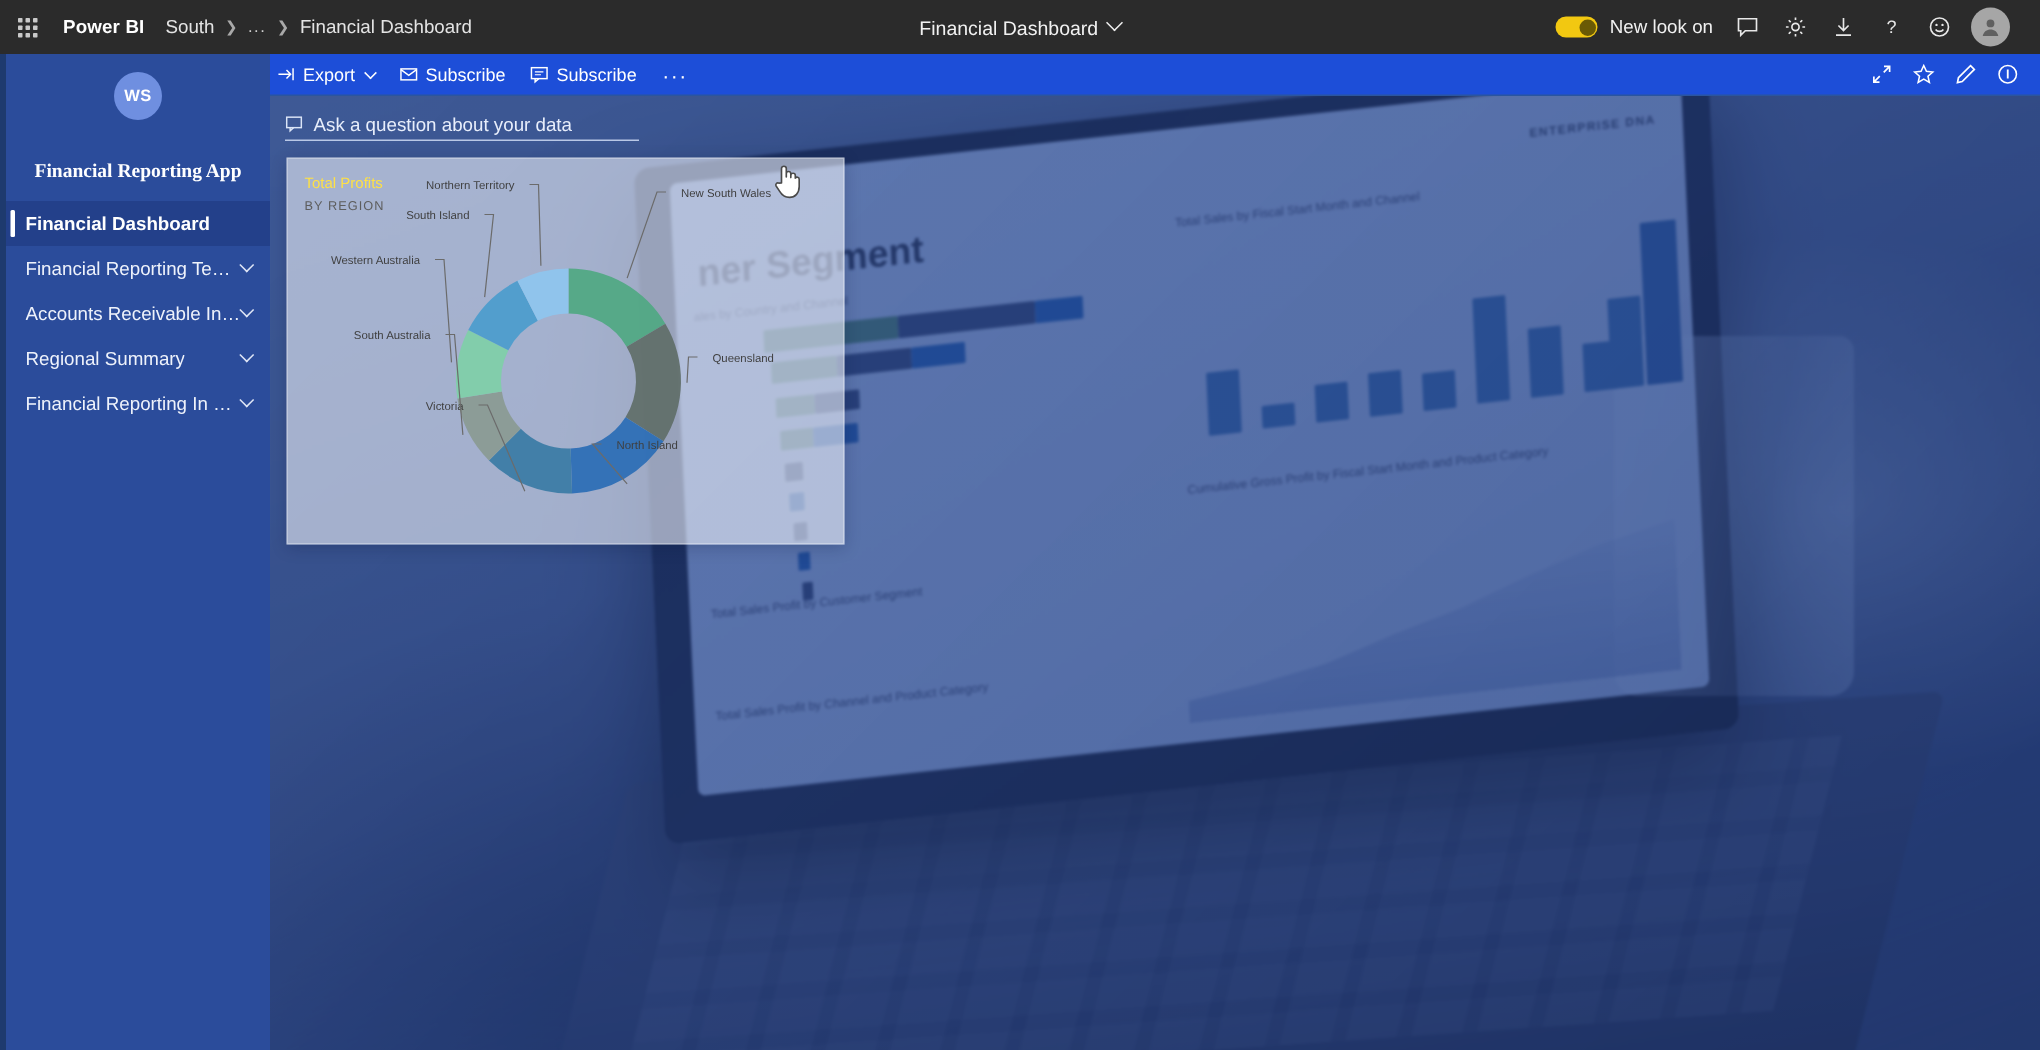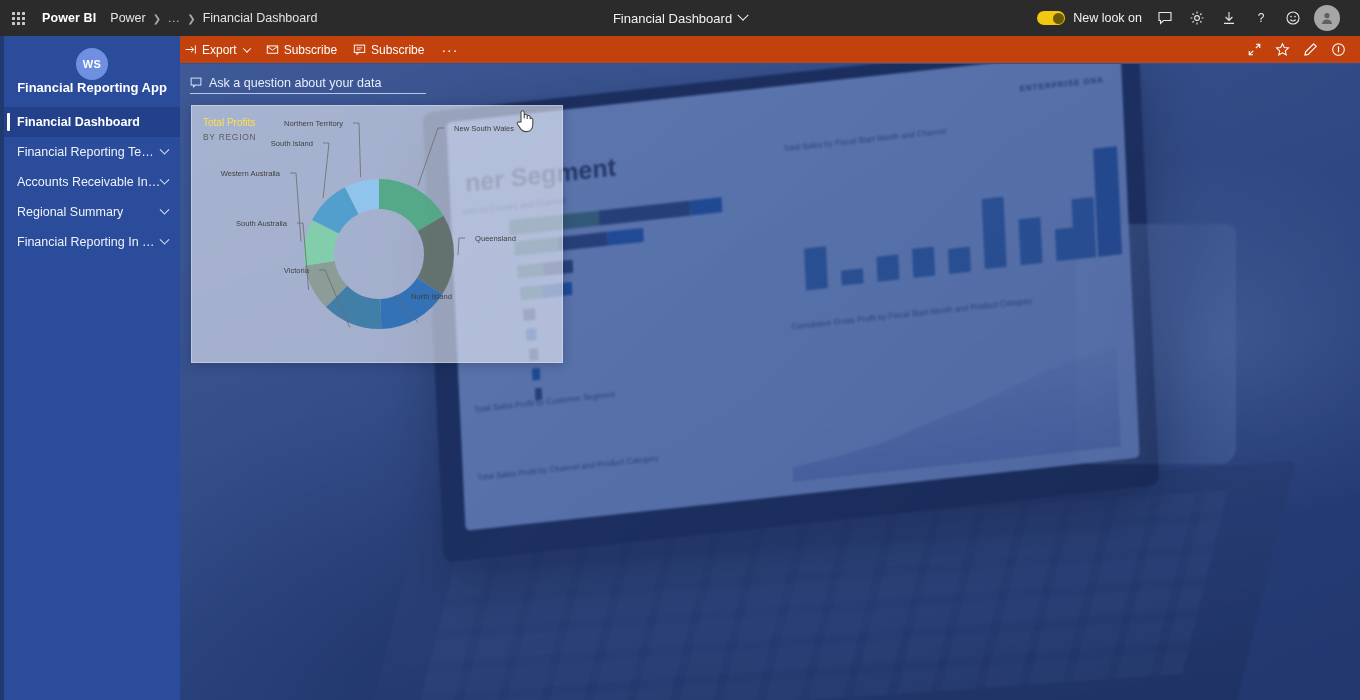--- a/index.html
+++ b/index.html
@@ -37,21 +37,21 @@
   .toggle { width: 28px; height: 14px; border-radius: 8px; background: #f2c811; position: relative; }
   .toggle .knob { position: absolute; right: 1.5px; top: 1.5px; width: 11px; height: 11px; border-radius: 50%; background: #6a5a05; }
   .toggle-lbl { font-size: 12.5px; color: #f1f1f1; }
   .ticon { width: 30px; height: 36px; display: flex; align-items: center; justify-content: center; cursor: pointer; color: #e8e8e8; }
   .ticon svg { display: block; }
   .avatar-top { width: 26px; height: 26px; border-radius: 50%; background: #a6a6a6; display: flex; align-items: center; justify-content: center; margin-left: 4px; cursor: pointer; }
 
   
   .cmdbar {
     position: absolute; left: 176px; top: 36px; width: 1184px; height: 28px;
-    background: #c2410c; display: flex; align-items: center; z-index: 30;
+    background: #1d4ed8; display: flex; align-items: center; z-index: 30;
     border-bottom: 1px solid #2a55a0;
   }
   .cmd {
     display: flex; align-items: center; gap: 5px; color: #ffffff; font-size: 12px;
     padding: 0 8px; height: 28px; cursor: pointer;
   }
   .cmd svg { display: block; }
   .cmd .mini-chev { width: 6px; height: 6px; border-right: 1.3px solid #fff; border-bottom: 1.3px solid #fff; transform: rotate(45deg) translate(-1px,-1px); margin-left: 2px; }
   .cmd-ell { color: #fff; font-size: 14px; letter-spacing: 1px; padding: 0 9px; height: 28px; display: flex; align-items: center; cursor: pointer; }
   .cmdright { margin-left: auto; display: flex; align-items: center; padding-right: 8px; }
@@ -61,21 +61,21 @@
   .sidebar {
     position: absolute; left: 4px; top: 36px; width: 176px; height: 664px;
     background: #2b4c9b; z-index: 35; overflow: hidden;
   }
   .side-head { padding: 12px 0 10px; display: flex; flex-direction: column; align-items: center; }
   .ws-avatar {
     width: 32px; height: 32px; border-radius: 50%;
     background: #6f8fe0; color: #ffffff; font-size: 11px; font-weight: bold;
     display: flex; align-items: center; justify-content: center; letter-spacing: .3px;
   }
-  .app-title { margin-top: 0; font-size: 13px; font-weight: bold; color: #ffffff; text-align: center; }
+  .app-title { margin-top: 26px; font-size: 13px; font-weight: bold; color: #ffffff; text-align: center; font-family: Liberation Serif, serif; }
   .nav-item {
     position: relative; display: flex; align-items: center;
     height: 30px; padding: 0 12px 0 13px; color: #eef2fb; font-size: 12.5px; cursor: pointer;
   }
   .nav-item.active { background: #23408a; font-weight: bold; color: #ffffff; }
   .nav-item.active::before {
     content: ""; position: absolute; left: 3px; top: 6px; width: 3px; height: 18px;
     background: #ffffff; border-radius: 1px;
   }
   .nav-label { white-space: nowrap; overflow: hidden; text-overflow: ellipsis; }
@@ -196,21 +196,21 @@
           <i></i>
           <i></i>
           <i></i>
           <i></i>
           <i></i>
           <i></i>
         </div>
     </div>
     <div class="brand">Power BI</div>
     <div class="crumbs">
-      <a>Power</a>
+      <a>South</a>
       <span class="sep">❯</span>
       <span class="dots">...</span>
       <span class="sep">❯</span>
       <a>Financial Dashboard</a>
     </div>
 
     <div class="topright">
       <div class="toggle-wrap">
         <div class="toggle">
             <span class="knob"></span>

